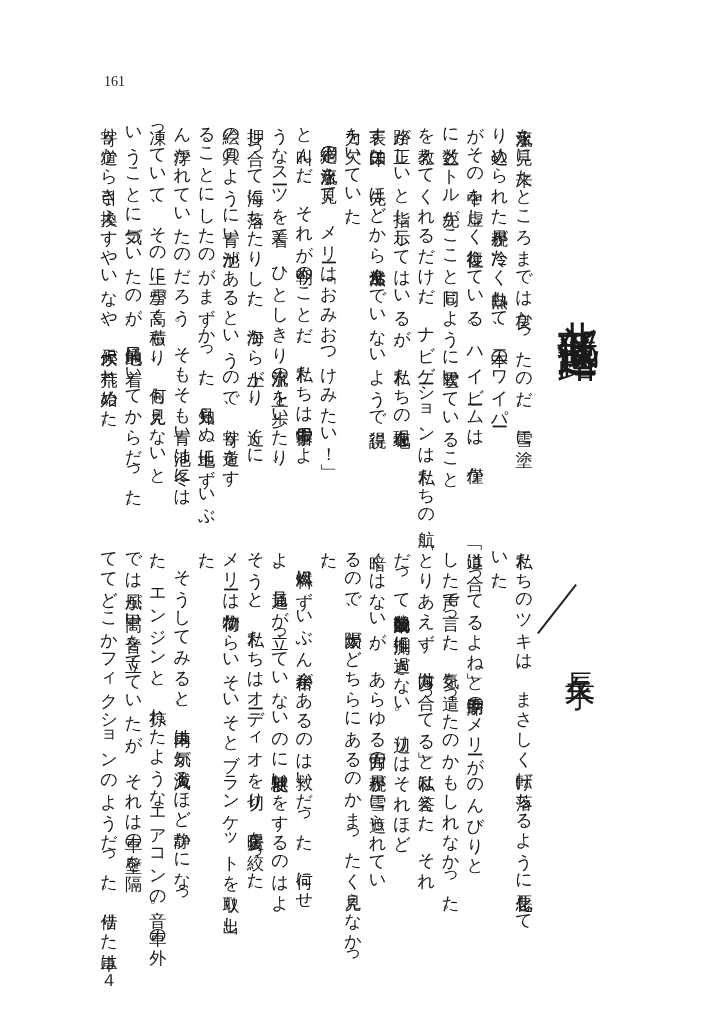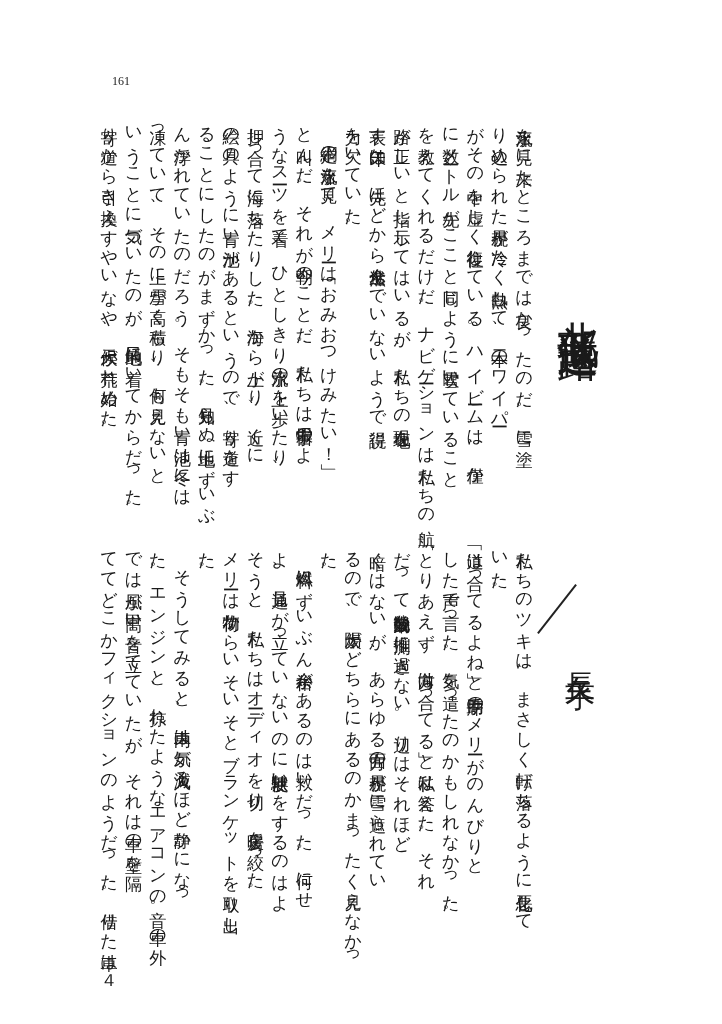--- a/index.html
+++ b/index.html
@@ -1,17 +1,17 @@
 <!DOCTYPE html>
 <html><head>
 <meta charset="utf-8">
 <style>
   html, body { margin: 0; padding: 0; background: #ffffff; }
   body { width: 722px; height: 1024px; position: relative; overflow: hidden; color: #1a1a1a; font-family: "DejaVu Serif", serif; }
-  .page-number { position: absolute; left: 112px; top: 74px; font-size: 12px; font-family: "Liberation Serif", serif; }
+  .page-number { position: absolute; left: 104px; top: 74px; font-size: 14px; font-family: "Liberation Serif", serif; }
   .block { position: absolute; writing-mode: vertical-rl; font-size: 17.2px; line-height: 24.4px; letter-spacing: 0.5px; white-space: nowrap; }
   .top-block { right: 186px; top: 115px; height: 380px; }
   .bottom-block { right: 186px; top: 540px; height: 400px; }
   .col { display: block; }
   .title-block { position: absolute; left: 548px; top: 288px; width: 60px; writing-mode: vertical-rl; }
   .title { font-size: 42px; line-height: 60px; letter-spacing: 4px; font-family: "DejaVu Serif", serif; }
   .slash-line { position: absolute; left: 556px; top: 578px; width: 2px; height: 62px; background: #222; transform: rotate(38deg); transform-origin: center; }
   .author { position: absolute; left: 560px; top: 648px; writing-mode: vertical-rl; font-size: 30px; line-height: 40px; letter-spacing: 4px; }
 </style>
 </head>

